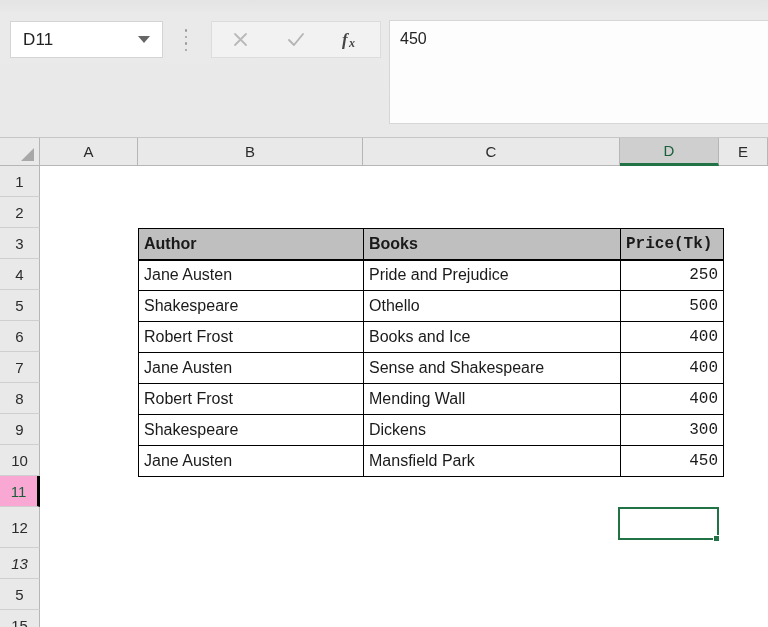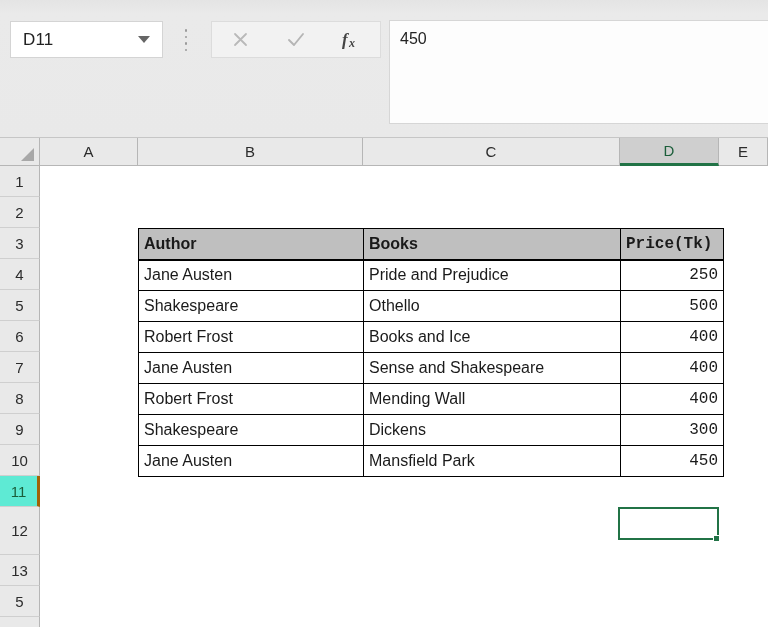--- a/index.html
+++ b/index.html
@@ -165,22 +165,22 @@
     border-right: 1px solid #b6b6b6;
     border-bottom: 1px solid #cfcfcf;
     display: flex;
     align-items: center;
     justify-content: center;
     font-size: 15px;
     color: #2b2b2b;
     cursor: default;
   }
   .row-head.active {
-    background: #5eead4;
-    border-right: 3px solid #a16207;
+    background: #f9a8d4;
+    border-right: 3px solid #000000;
     color: #1b5e3a;
   }
 
   
   .sheet {
     position: absolute;
     left: 40px; top: 28px;
     width: 728px;
     height: 461px;
     background: #ffffff;
@@ -295,22 +295,22 @@
         <div class="row-head" style="height: 31px;">2</div>
         <div class="row-head" style="height: 31px;">3</div>
         <div class="row-head" style="height: 31px;">4</div>
         <div class="row-head" style="height: 31px;">5</div>
         <div class="row-head" style="height: 31px;">6</div>
         <div class="row-head" style="height: 31px;">7</div>
         <div class="row-head" style="height: 31px;">8</div>
         <div class="row-head" style="height: 31px;">9</div>
         <div class="row-head" style="height: 31px;">10</div>
         <div class="row-head active" style="height: 31px;">11</div>
-        <div class="row-head" style="height: 48px;">12</div>
-        <div class="row-head" style="height: 31px;">13</div>
+        <div class="row-head" style="height: 41px;">12</div>
+        <div class="row-head" style="height: 31px; font-style: italic;">13</div>
         <div class="row-head" style="height: 31px;">5</div>
         <div class="row-head" style="height: 31px;">15</div>
       </div>
 
     <div class="sheet">
 
       <table class="data-table">
         <thead>
           <tr class="head-row">
             <td class="c-author">Author</td>

